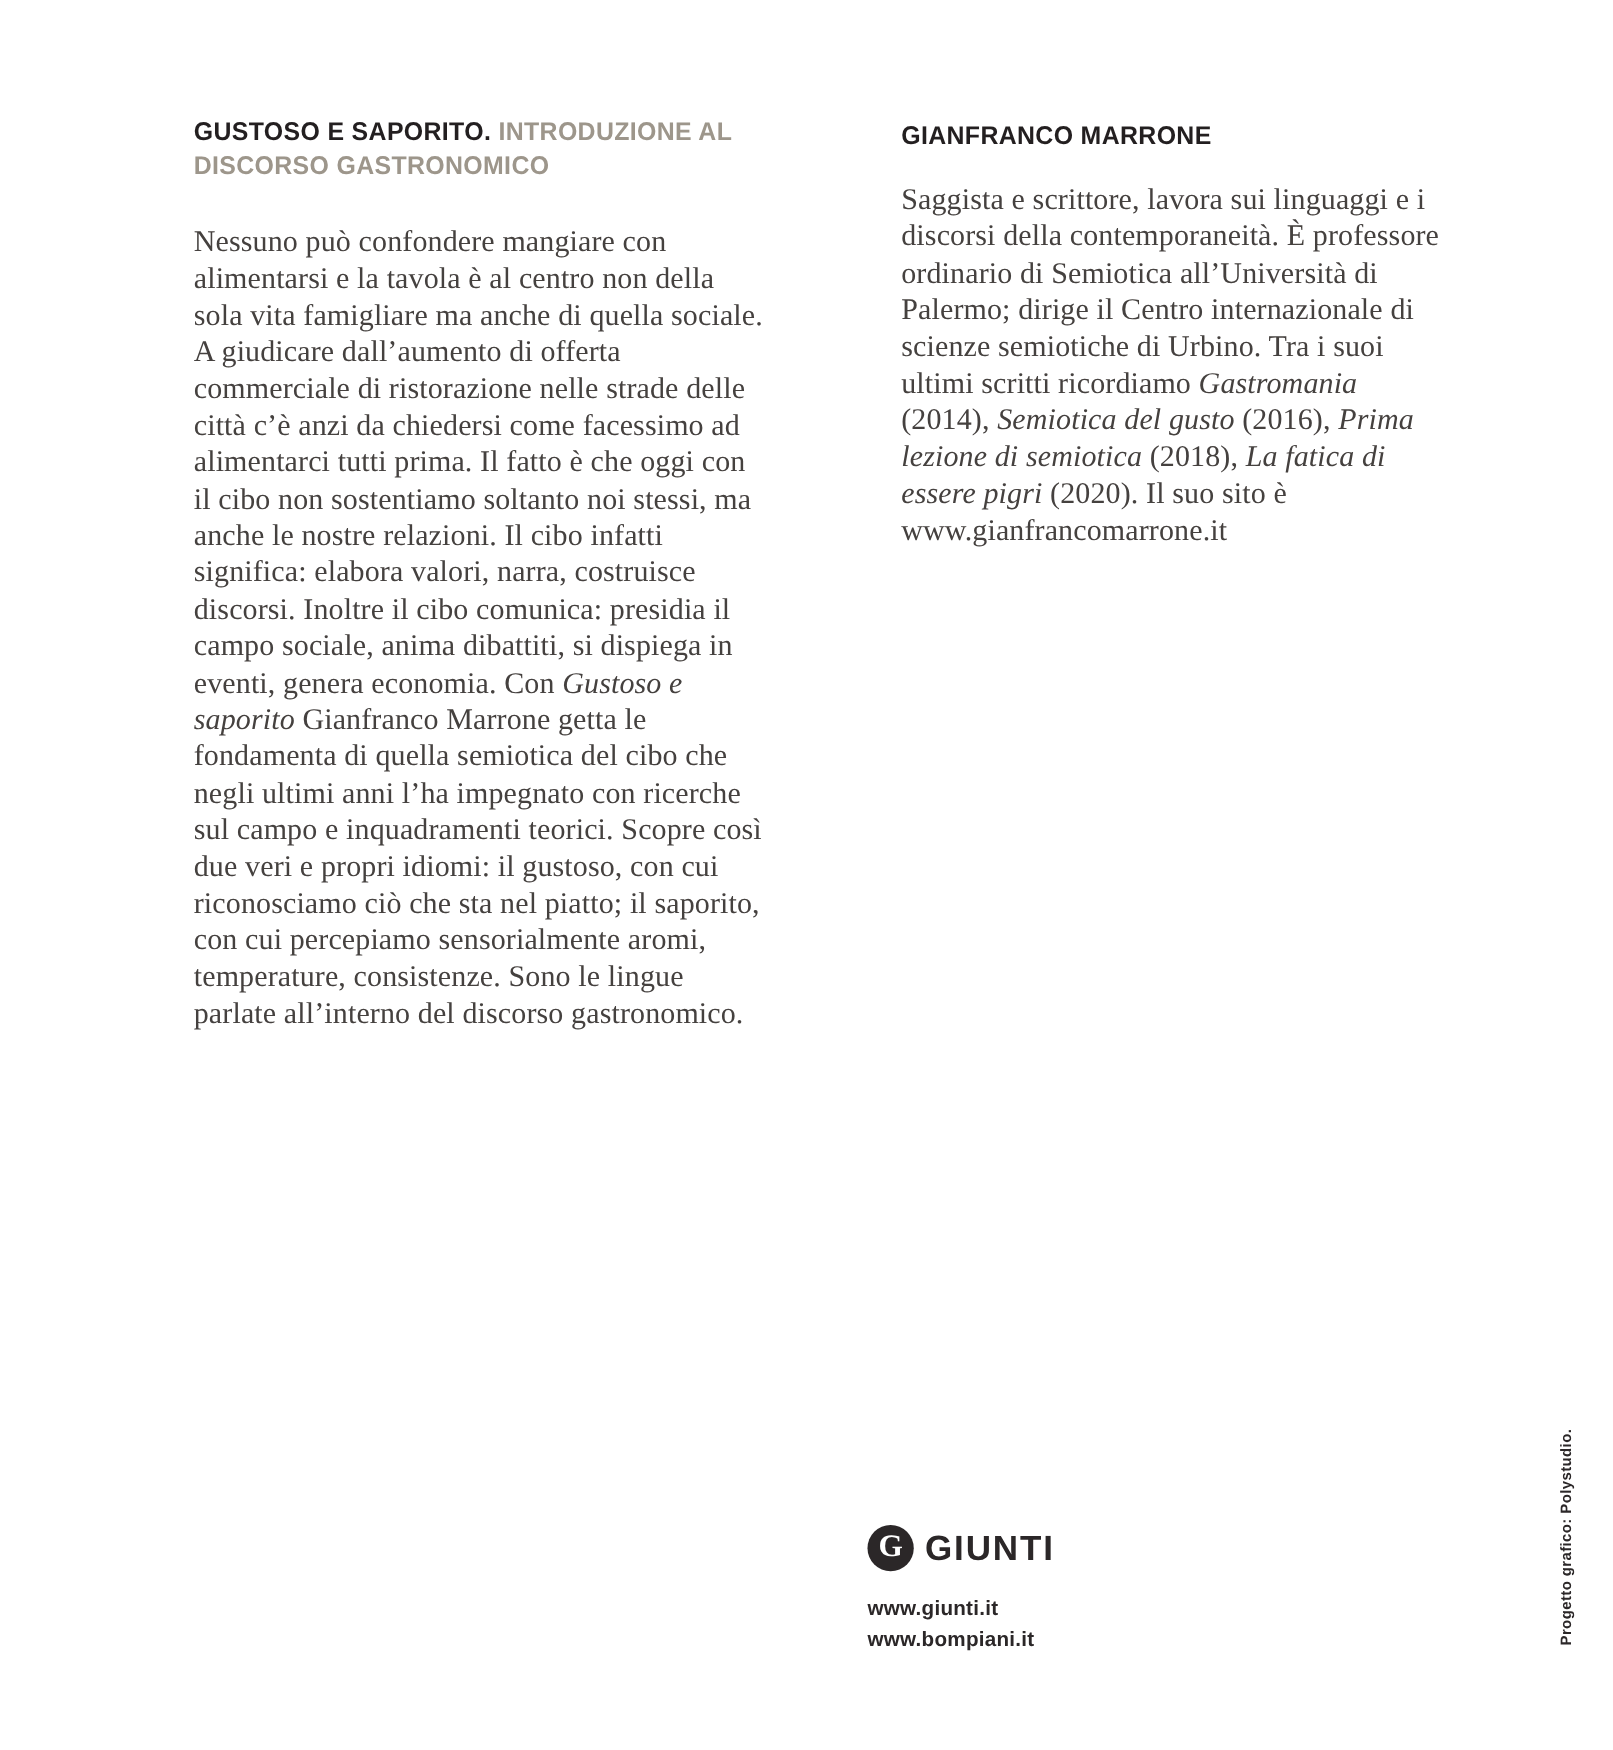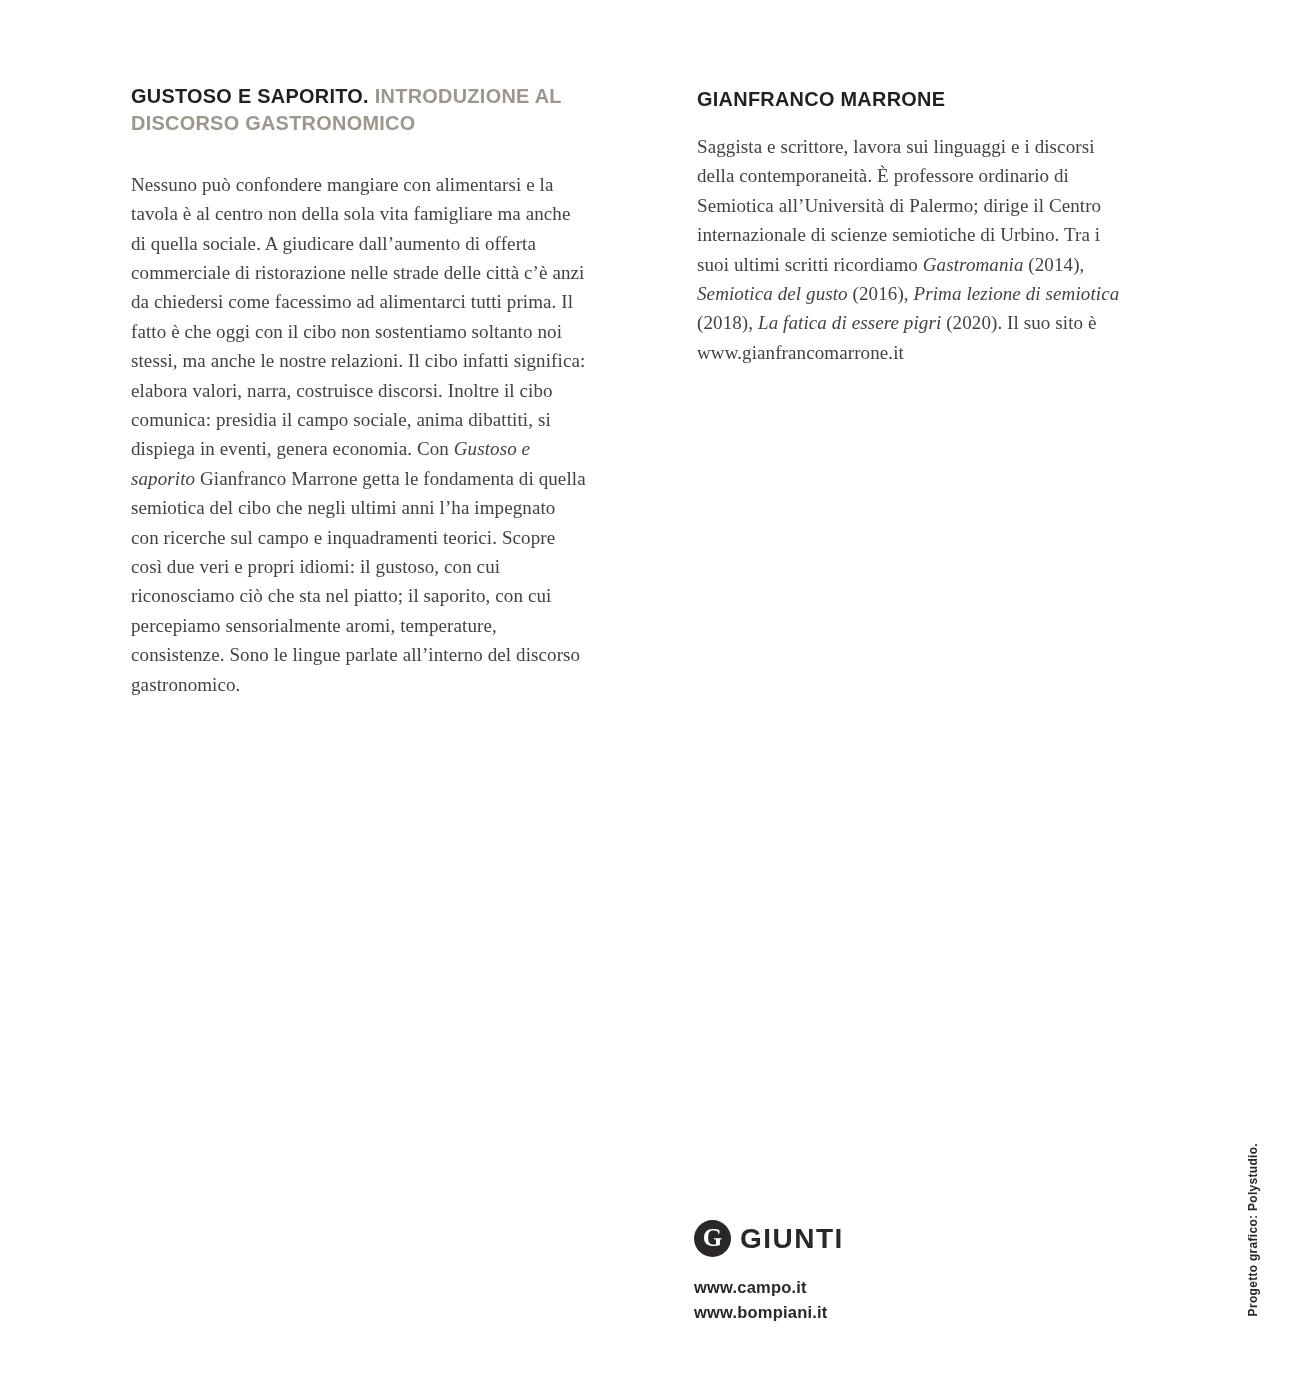--- a/index.html
+++ b/index.html
@@ -4,38 +4,38 @@
 <style>
   html,body{margin:0;padding:0;}
   body{
     width:1290px;height:1400px;position:relative;
     background:#ffffff;overflow:hidden;
     font-family:"Liberation Sans",sans-serif;
   }
   .page{position:absolute;inset:0;background:#ffffff;}
 
   
-  .col{position:absolute;top:68px;}
+  .col{position:absolute;top:78px;margin-left:24px;}
   .col-left{left:131px;width:456px;}
   .col-right{left:697px;width:436px;}
 
   .heading{
     font-family:"Liberation Sans",sans-serif;
     font-weight:bold;font-size:20.5px;line-height:27px;
     letter-spacing:0.3px;text-transform:uppercase;
     transform:scaleX(0.97);transform-origin:left top;
   }
   .heading .t-main{color:#231f20;}
   .heading .t-sub{color:#9d968b;}
   .heading-right{color:#231f20;margin-bottom:20px;}
   .heading-left{margin-bottom:34px;}
 
   .body-text{
     font-family:"Liberation Serif","DejaVu Serif",serif;
-    font-size:19px;line-height:29.4px;color:#45413f;
+    font-size:24px;line-height:29.4px;color:#45413f;
     letter-spacing:0.1px;
   }
   .body-text .it{font-style:italic;}
 
   
   .footer{position:absolute;left:694px;top:1220px;}
   .logo-row{display:flex;align-items:center;gap:9px;}
   .logo-circle{
     width:37px;height:37px;border-radius:50%;
     background:#2b2728;color:#ffffff;
@@ -79,20 +79,20 @@
     <h2 class="heading heading-right">GIANFRANCO MARRONE</h2>
     <p class="body-text"><span>Saggista e scrittore, lavora sui linguaggi e i discorsi della contemporaneità. È professore ordinario di Semiotica all’Università di Palermo; dirige il Centro internazionale di scienze semiotiche di Urbino. Tra i suoi ultimi scritti ricordiamo </span><span class="it">Gastromania</span><span> (2014), </span><span class="it">Semiotica del gusto</span><span> (2016), </span><span class="it">Prima lezione di semiotica</span><span> (2018), </span><span class="it">La fatica di essere pigri</span><span> (2020). Il suo sito è www.gianfrancomarrone.it</span></p>
   </section>
 
   <footer class="footer">
     <div class="logo-row">
       <span class="logo-circle">G</span>
       <span class="logo-word">GIUNTI</span>
     </div>
     <div class="urls">
-      <a class="url-line">www.campo.it</a>
+      <a class="url-line">www.giunti.it</a>
       <a class="url-line">www.bompiani.it</a>
     </div>
   </footer>
 
   <div class="credit">Progetto grafico: Polystudio.</div>
 
 </div>
 
 </body></html>

